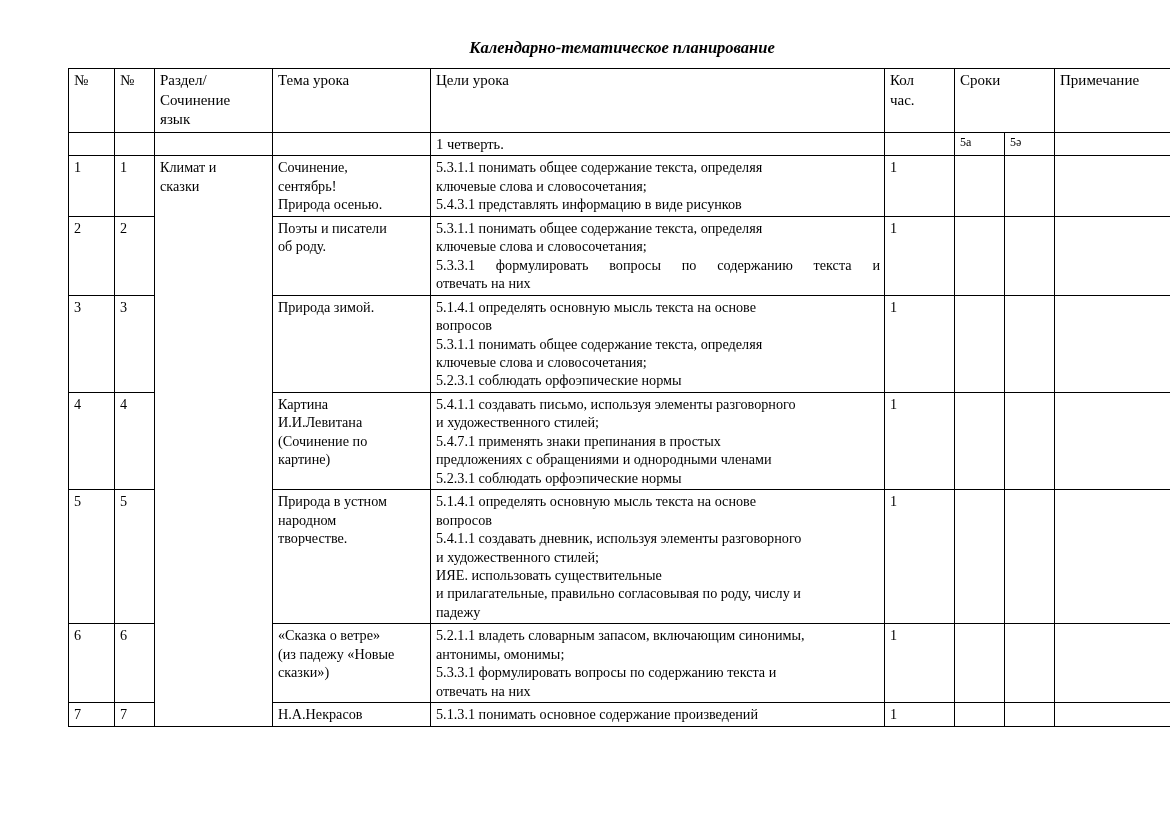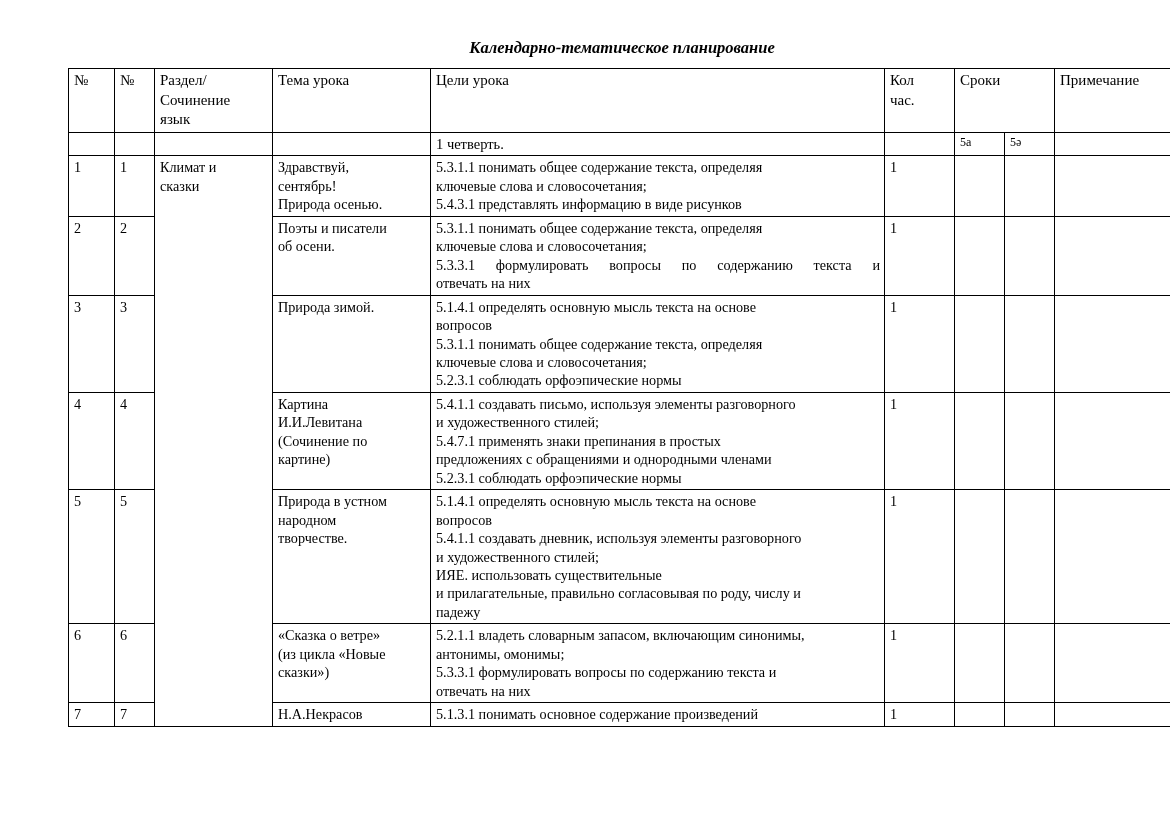--- a/index.html
+++ b/index.html
@@ -188,40 +188,40 @@
       </tr>
 
     <tr style="height: 56px;">
           <td class="num-cell">1</td>
           <td class="num-cell">1</td>
           <td class="razdel-cell" rowspan="7">
             <div>Климат и</div>
             <div>сказки</div>
           </td>
           <td class="tema">
-            <p>Здравствуй,</p>
+            <p>Сочинение,</p>
             <p>сентябрь!</p>
             <p>Природа осенью.</p>
           </td>
           <td class="goals">
             <p>5.3.1.1 понимать общее содержание текста, определяя</p>
             <p>ключевые слова и словосочетания;</p>
             <p>5.4.3.1 представлять информацию в виде рисунков</p>
           </td>
           <td class="kol-cell">1</td>
           <td></td>
           <td></td>
           <td></td>
         </tr>
         <tr style="height: 72px;">
           <td class="num-cell">2</td>
           <td class="num-cell">2</td>
           <td class="tema">
             <p>Поэты и писатели</p>
-            <p>об осени.</p>
+            <p>об роду.</p>
           </td>
           <td class="goals">
             <p>5.3.1.1 понимать общее содержание текста, определяя</p>
             <p>ключевые слова и словосочетания;</p>
             <p class="justify">5.3.3.1 формулировать вопросы по содержанию текста и</p>
             <p>отвечать на них</p>
           </td>
           <td class="kol-cell">1</td>
           <td></td>
           <td></td>
@@ -286,21 +286,21 @@
           <td class="kol-cell">1</td>
           <td></td>
           <td></td>
           <td></td>
         </tr>
         <tr style="height: 74px;">
           <td class="num-cell">6</td>
           <td class="num-cell">6</td>
           <td class="tema">
             <p>«Сказка о ветре»</p>
-            <p>(из цикла «Новые</p>
+            <p>(из падежу «Новые</p>
             <p>сказки»)</p>
           </td>
           <td class="goals">
             <p>5.2.1.1 владеть словарным запасом, включающим синонимы,</p>
             <p>антонимы, омонимы;</p>
             <p>5.3.3.1 формулировать вопросы по содержанию текста и</p>
             <p>отвечать на них</p>
           </td>
           <td class="kol-cell">1</td>
           <td></td>

